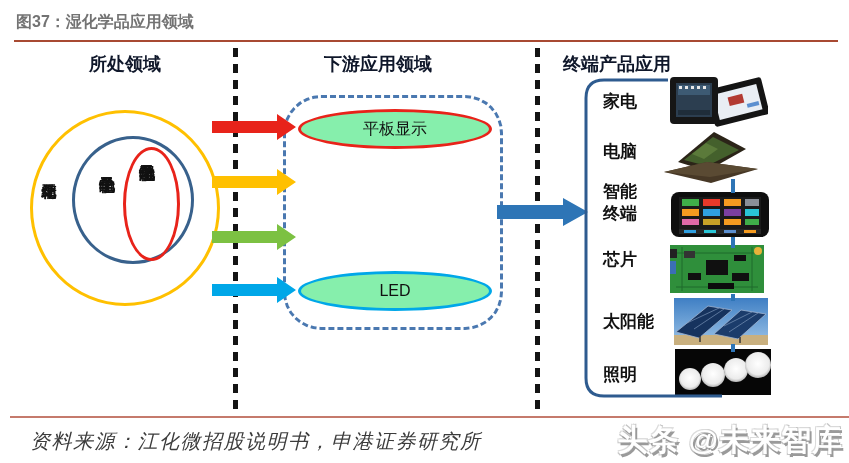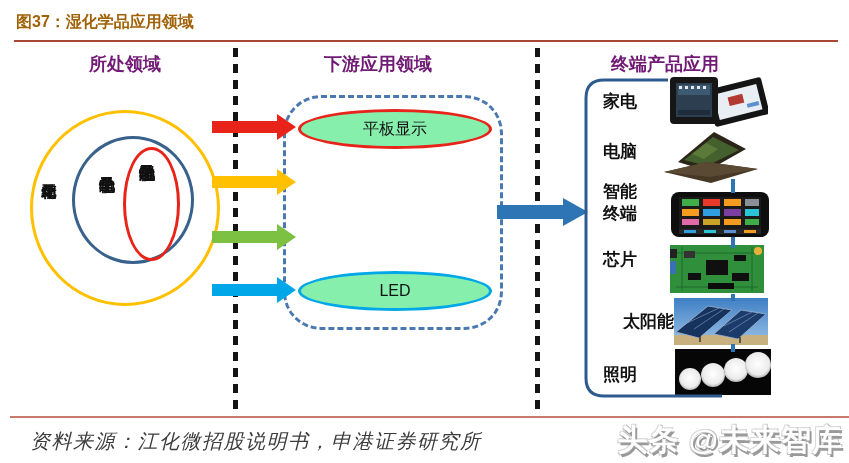--- a/index.html
+++ b/index.html
@@ -5,29 +5,29 @@
   * { margin:0; padding:0; box-sizing:border-box; }
   html,body { background:#fff; }
   body { font-family:"Liberation Sans", sans-serif; }
   #stage {
     position:relative; width:849px; height:463px; background:#ffffff;
     overflow:hidden;
   }
   .abs { position:absolute; }
 
   
-  .fig-title { left:16px; top:12px; font-size:16px; font-weight:700; color:#a16207; }
+  .fig-title { left:16px; top:12px; font-size:16px; font-weight:700; color:#737373; }
   .rule-top { left:14px; top:40px; width:824px; height:2px; background:#a84a32; }
   .rule-bottom { left:10px; top:416px; width:839px; height:2px; background:#c57a6c; }
 
   
-  .sec-header { top:52px; font-size:18px; font-weight:700; color:#701a75; text-align:center; }
+  .sec-header { top:52px; font-size:18px; font-weight:700; color:#0f172a; text-align:center; }
   .hdr-left { left:55px; width:140px; }
   .hdr-mid  { left:293px; width:170px; }
-  .hdr-right{ left:563px; width:150px; text-align:left;margin-left:48px; }
+  .hdr-right{ left:563px; width:150px; text-align:left; }
 
   
   .vdash {
     top:48px; height:362px; width:5px;
     background:repeating-linear-gradient(to bottom,#141414 0 9px,transparent 9px 16px);
   }
   .vdash1 { left:233px; } .vdash2 { left:535px; }
 
   
   .ring { border-radius:50%; }
@@ -54,21 +54,21 @@
   }
   .me1 { top:109px; border:3px solid #E8231A; }
   .me2 { top:164px; border:3px solid #FFC000; }
   .me3 { top:220px; border:3px solid #7CC142; }
   .me4 { top:271px; border:3px solid #00A7E8; }
 
   
   .r-label { left:603px; font-size:17px; font-weight:600; color:#111; line-height:1.28; }
   .rl1 { top:91px; }  .rl2 { top:141px; }
   .rl3 { top:181px; width:40px; } 
-  .rl4 { top:249px; } .rl5 { top:311px;margin-left:20px; } .rl6 { top:364px; }
+  .rl4 { top:249px; } .rl5 { top:311px; } .rl6 { top:364px; }
 
   
   .img-tablets { left:666px; top:75px;  width:102px; height:52px; }
   .img-laptop  { left:658px; top:126px; width:108px; height:58px; }
   .img-term    { left:670px; top:189px; width:100px; height:51px; }
   .img-chip    { left:668px; top:243px; width:98px;  height:52px; }
   .img-solar   { left:674px; top:298px; width:94px;  height:47px; }
   .img-led     { left:675px; top:349px; width:96px;  height:46px; }
   .icon-svg { display:block; width:100%; height:100%; }
 

